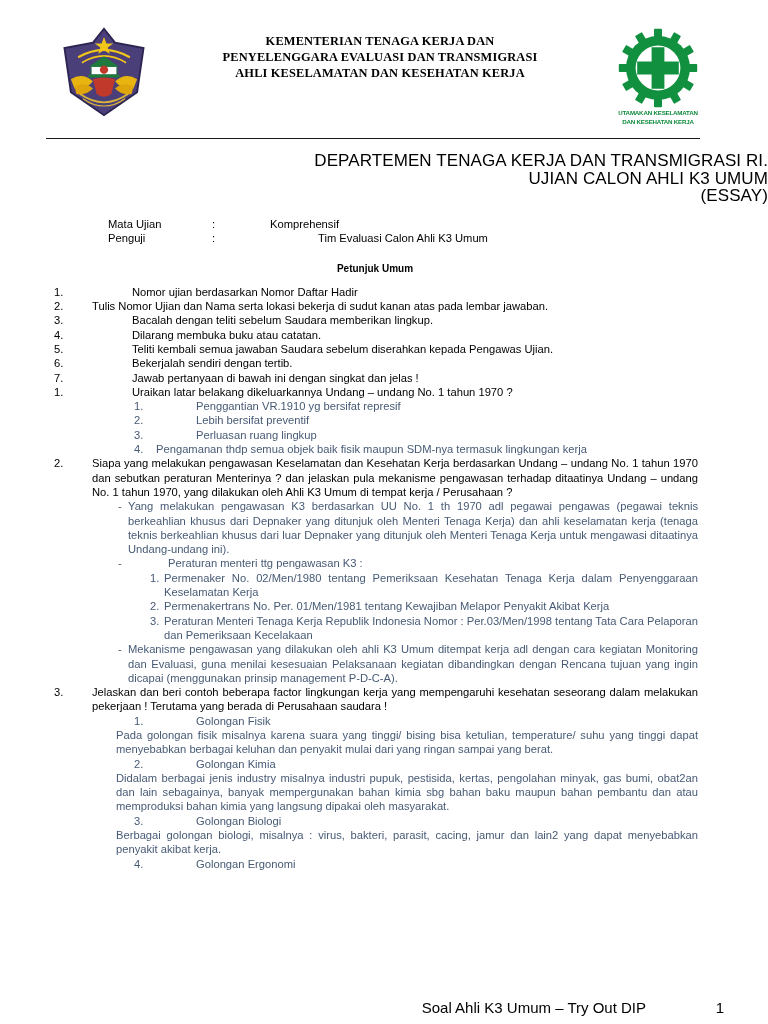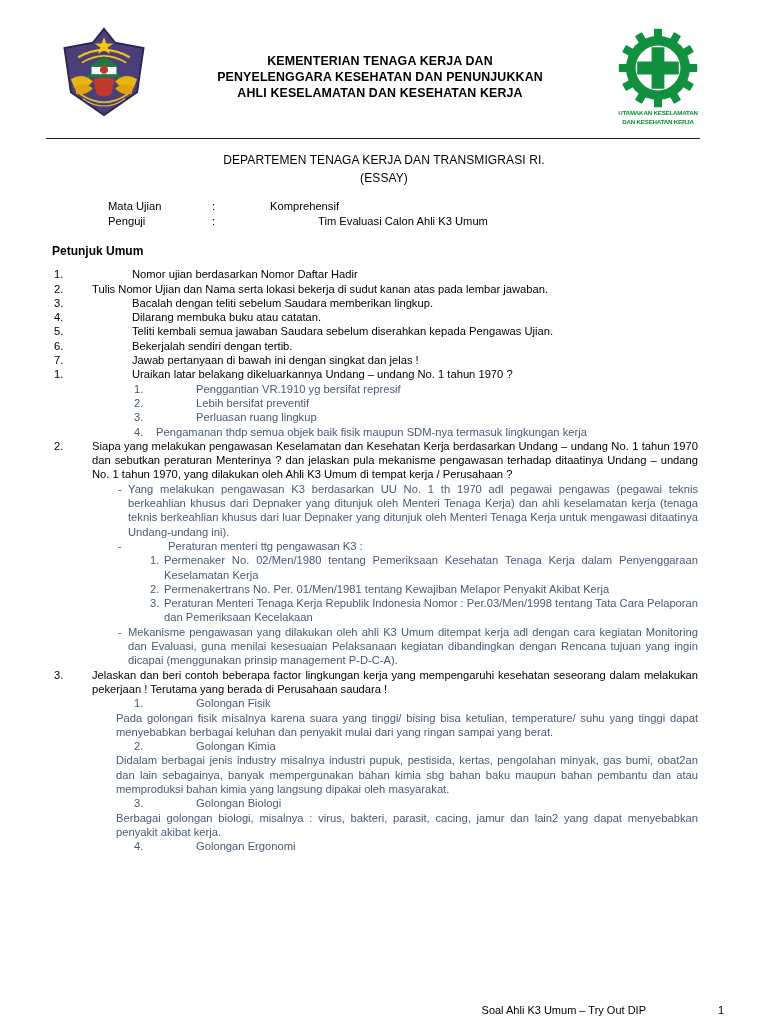--- a/index.html
+++ b/index.html
@@ -54,40 +54,39 @@
     letter-spacing: -0.2px;
     margin-top: 1px;
     white-space: nowrap;
   }
   .header-titles {
     position: absolute;
     left: 104px;
     right: 120px;
     top: 7px;
     text-align: center;
-    font-family: Liberation Sans, sans-serif;
+    font-family: Liberation Serif, serif;
     font-weight: bold;
     font-size: 12.4px;
     line-height: 16px;
     letter-spacing: 0.15px;
     color: #000;
-    margin-top: 20px;
   }
   .hr-main {
     margin: 8px 68px 0 46px;
     border: 0;
     border-top: 1.4px solid #1a1a1a;
   }
 
   
   .title-block {
-    text-align: center;
+    text-align: right;
     margin-top: 13px;
     font-family: "Liberation Sans", sans-serif;
-    font-size: 12px;
+    font-size: 17px;
     line-height: 17.5px;
     color: #000;
     letter-spacing: 0.1px;
   }
   .title-block .t-line { white-space: nowrap; }
 
   
   .meta {
     margin: 12px 0 0 0;
     font-family: "Liberation Sans", sans-serif;
@@ -102,23 +101,24 @@
 
   
   .content {
     margin: 0 70px 0 52px;
     font-family: "Liberation Sans", sans-serif;
     font-size: 11.2px;
     line-height: 14.3px;
   }
   .sec-head {
     font-weight: bold;
-    font-size: 12px;
+    font-size: 10px;
     margin-top: 16px;
     margin-bottom: 9px;
+    text-align: center;
   }
   .sec-head.tight { margin-top: 15px; margin-bottom: 10px; }
 
   
   .row {
     display: flex;
     align-items: flex-start;
   }
   .num {
     flex: 0 0 auto;
@@ -165,21 +165,21 @@
 
   .q-block { margin-top: 0px; }
 
   
   .footer {
     position: absolute;
     left: 52px;
     right: 44px;
     bottom: 34px;
     font-family: "Liberation Sans", sans-serif;
-    font-size: 11px;
+    font-size: 15px;
     display: flex;
     justify-content: flex-end;
     align-items: baseline;
   }
   .footer-text { margin-right: 66px; }
   .footer-page { width: 12px; text-align: right; }
 </style>
 </head>
 <body>
 
@@ -209,21 +209,21 @@
         <path d="M50 52 a4.5 4.5 0 1 1 0.01 0 Z" fill="#c0392b"></path>
         <path d="M38 58 Q50 54 62 58 L58 74 Q50 80 42 74 Z" fill="#c0392b"></path>
 
         <path d="M24 74 Q50 92 76 74" stroke="#d9b63a" stroke-width="2" fill="none"></path>
         <path d="M27 79 Q50 95 73 79" stroke="#d9b63a" stroke-width="1.2" fill="none"></path>
       </svg>
     </div>
 
     <div class="header-titles">
       <div>KEMENTERIAN TENAGA KERJA DAN</div>
-      <div>PENYELENGGARA KESEHATAN DAN PENUNJUKKAN</div>
+      <div>PENYELENGGARA EVALUASI DAN TRANSMIGRASI</div>
       <div>AHLI KESELAMATAN DAN KESEHATAN KERJA</div>
     </div>
 
     <div class="logo-right">
       <svg viewBox="0 0 100 100" width="82" height="80" aria-hidden="true">
         <g fill="#11913f">
 
           <g>
             <rect x="45" y="1" width="10" height="16" rx="1"></rect>
             <rect x="45" y="1" width="10" height="16" rx="1" transform="rotate(30 50 50)"></rect>
@@ -245,20 +245,21 @@
       </svg>
       <div class="k3-caption">UTAMAKAN KESELAMATAN</div>
       <div class="k3-caption">DAN KESEHATAN KERJA</div>
     </div>
   </div>
 
   <hr class="hr-main">
 
   <div class="title-block">
     <div class="t-line">DEPARTEMEN TENAGA KERJA DAN TRANSMIGRASI RI.</div>
+    <div class="t-line">UJIAN CALON AHLI K3 UMUM</div>
     <div class="t-line">(ESSAY)</div>
   </div>
 
   <div class="meta">
     <div class="meta-row">
       <span class="meta-label">Mata Ujian</span>
       <span class="meta-colon">:</span>
       <span class="meta-value">Komprehensif</span>
     </div>
     <div class="meta-row">

